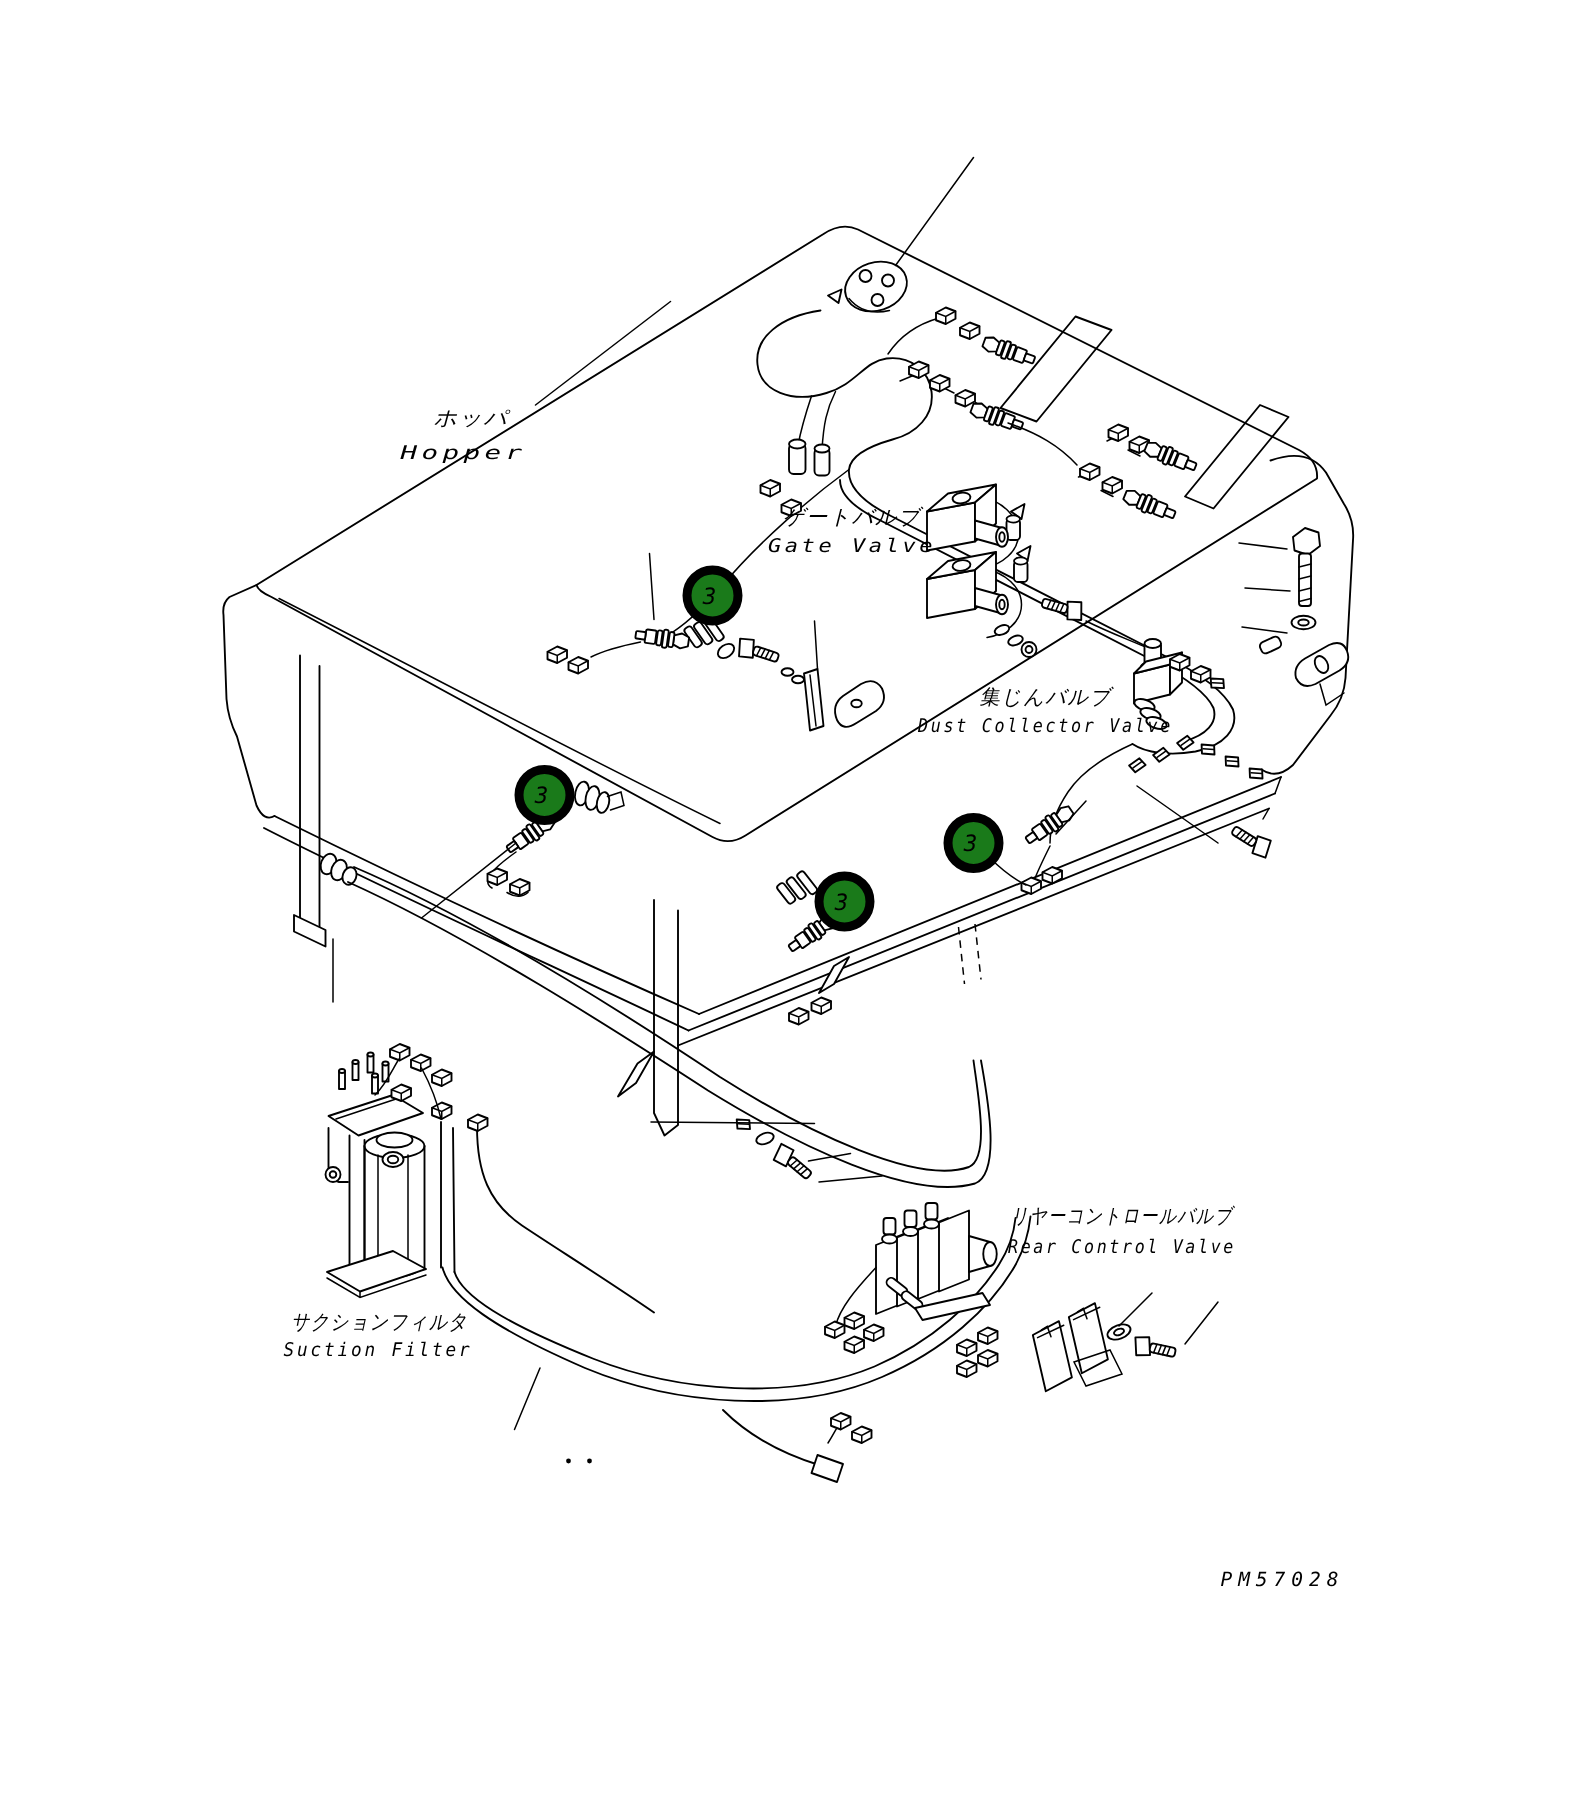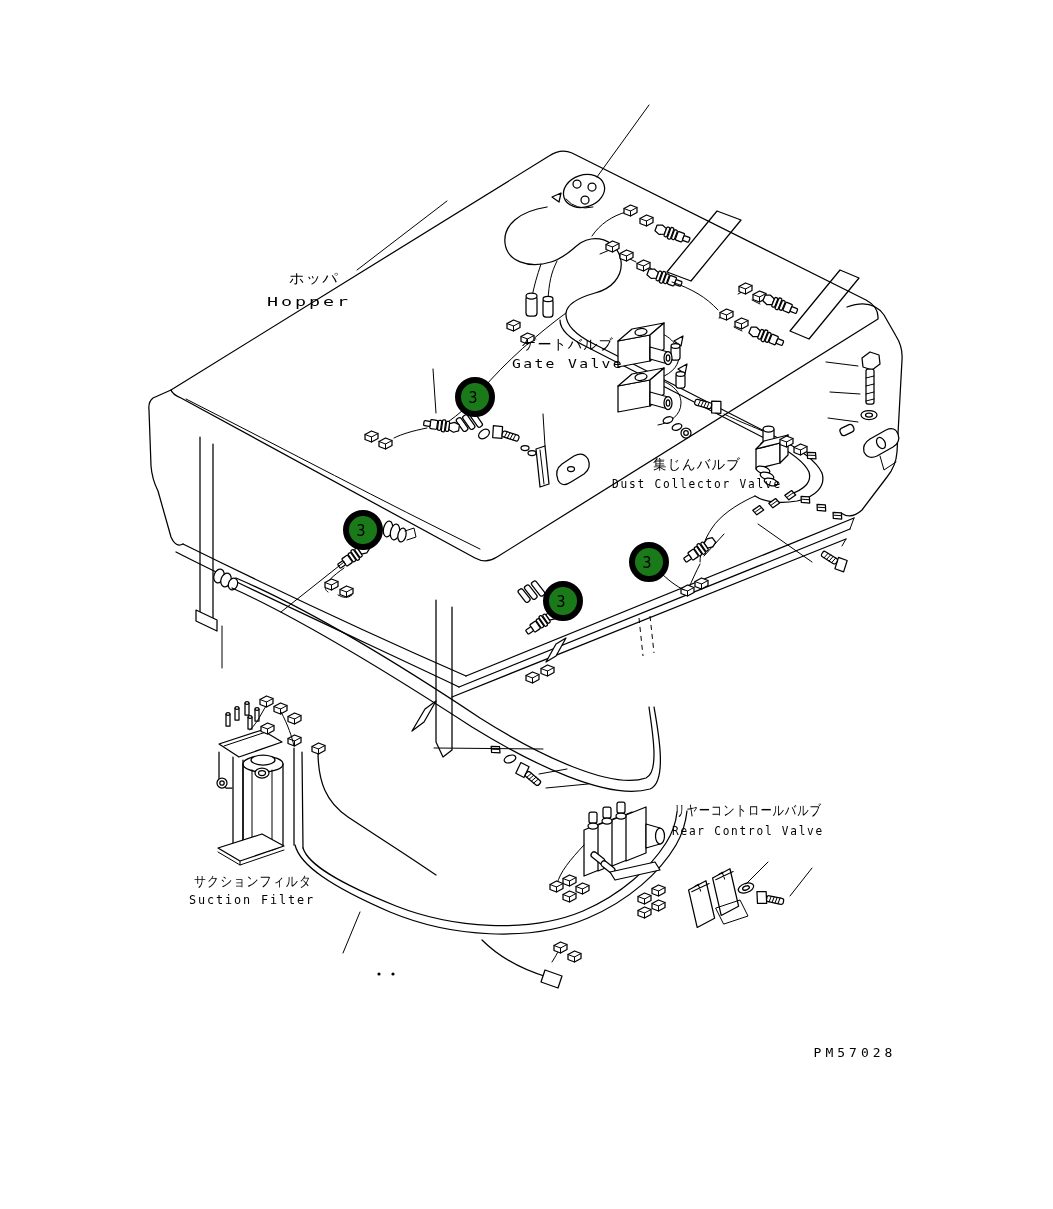--- a/index.html
+++ b/index.html
@@ -1,17 +1,17 @@
 <!DOCTYPE html>
 <html><head>
 <meta charset="utf-8">
 <style>
   html,body{margin:0;padding:0;background:#fff;}
   .stage{position:relative;width:1040px;height:1209px;background:#fff;overflow:hidden;
-         font-family:"DejaVu Sans Mono","Liberation Mono",monospace;}
+         font-family:"DejaVu Sans Mono","Liberation Mono",monospace;font-style:italic;}
   svg{position:absolute;left:0;top:0;}
   svg *{vector-effect:non-scaling-stroke;}
   .ln{fill:none;stroke:#000;stroke-width:1.25;stroke-linecap:round;stroke-linejoin:round;}
   .thin{fill:none;stroke:#000;stroke-width:1;stroke-linecap:round;}
   .wh{fill:#fff;stroke:#000;stroke-width:1.25;stroke-linejoin:round;}
   .dash{fill:none;stroke:#000;stroke-width:1;stroke-dasharray:5 4;}
   text{fill:#000;}
   .jp{font-size:14px;letter-spacing:1px;}
   .en{font-size:12.5px;letter-spacing:2px;}
   .code{font-size:13px;letter-spacing:4px;}

